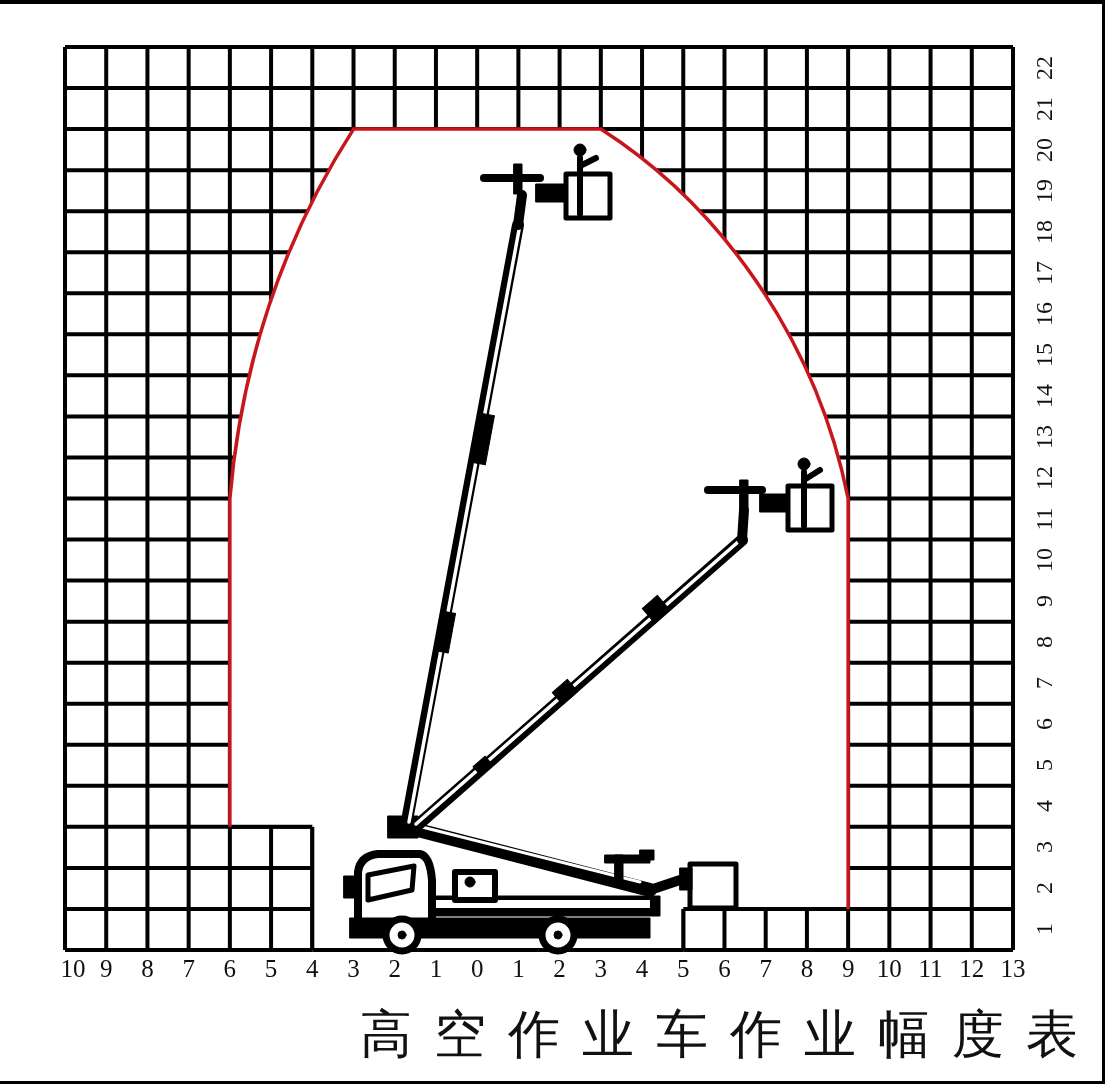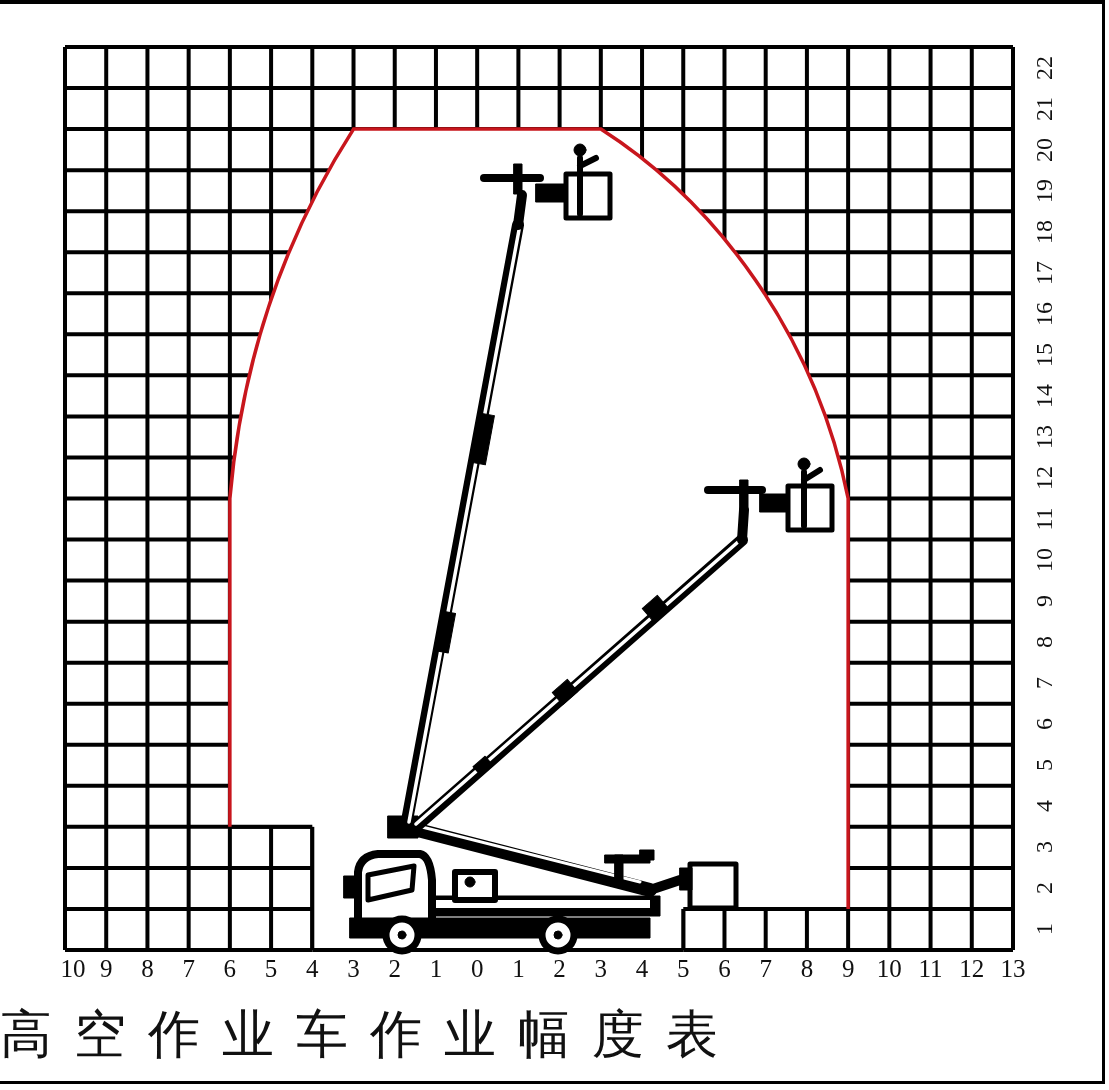--- a/index.html
+++ b/index.html
@@ -1,21 +1,21 @@
 <!DOCTYPE html>
 <html><head>
 <meta charset="utf-8">
 <style>
   html, body { margin: 0; padding: 0; background: #ffffff; }
   body { width: 1109px; height: 1090px; position: relative; overflow: hidden; font-family: "DejaVu Serif", "Liberation Serif", serif; }
   .frame { position: absolute; left: 0; top: 0; width: 1105px; height: 1084px; border-top: 4px solid #000; border-right: 3px solid #000; border-bottom: 3px solid #000; box-sizing: border-box; }
   svg.diagram { position: absolute; left: 0; top: 0; }
   .xlabel { position: absolute; top: 955px; font-size: 25px; color: #111; transform: translateX(-50%); font-family: "Liberation Serif", serif; }
   .ylabel { position: absolute; left: 1044px; font-size: 24px; color: #111; transform: translate(-50%, -50%) rotate(-90deg); font-family: "Liberation Serif", serif; white-space: nowrap; }
-  .title { position: absolute; left: 0; width: 1100px; top: 1000px; text-align: left; font-size: 52px; letter-spacing: 22px; color: #111; font-family: "DejaVu Sans", sans-serif; font-weight: 300; }
+  .title { position: absolute; left: 0; width: 1100px; top: 1000px; text-align: right; font-size: 52px; letter-spacing: 22px; color: #111; font-family: "DejaVu Sans", sans-serif; font-weight: 300; }
 </style>
 </head>
 <body>
 
 <div class="frame"></div>
 
 <svg class="diagram" width="1109" height="1000" viewBox="0 0 1109 1000" xmlns="http://www.w3.org/2000/svg">
 
   <g id="grid" stroke="#000" stroke-width="4" fill="none">
       <line x1="65" x2="65" y1="47" y2="950"></line>

